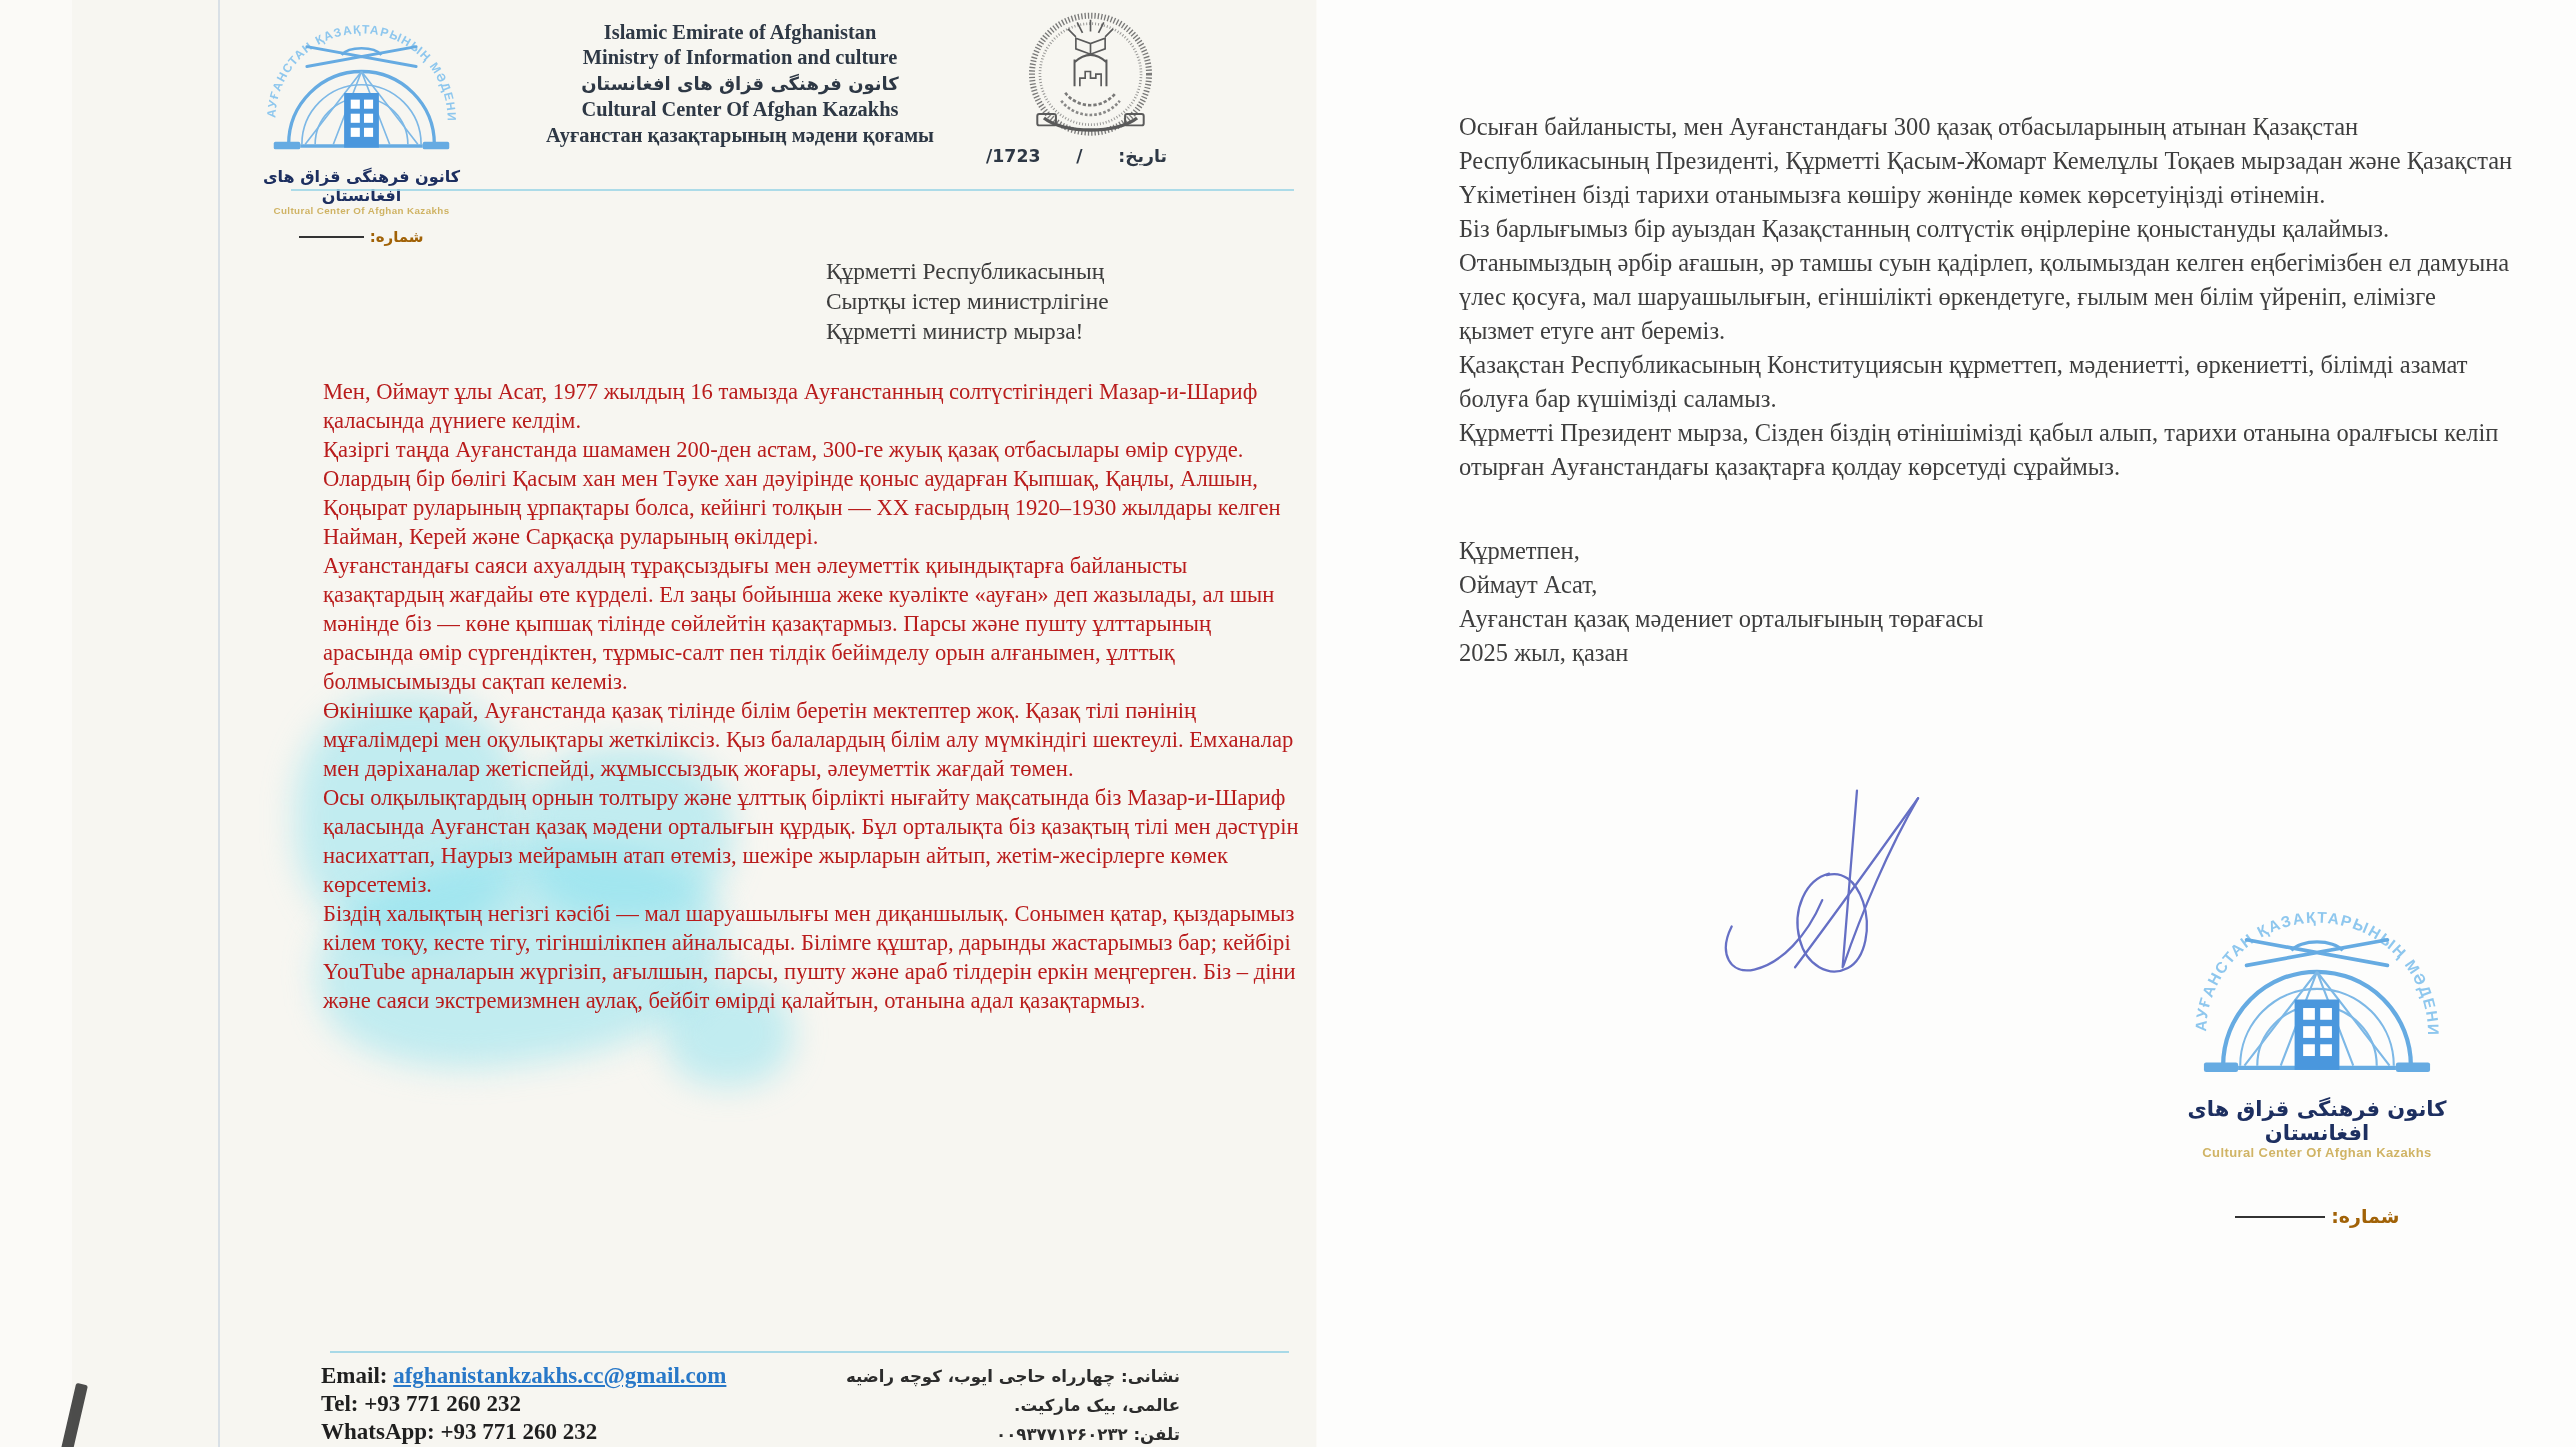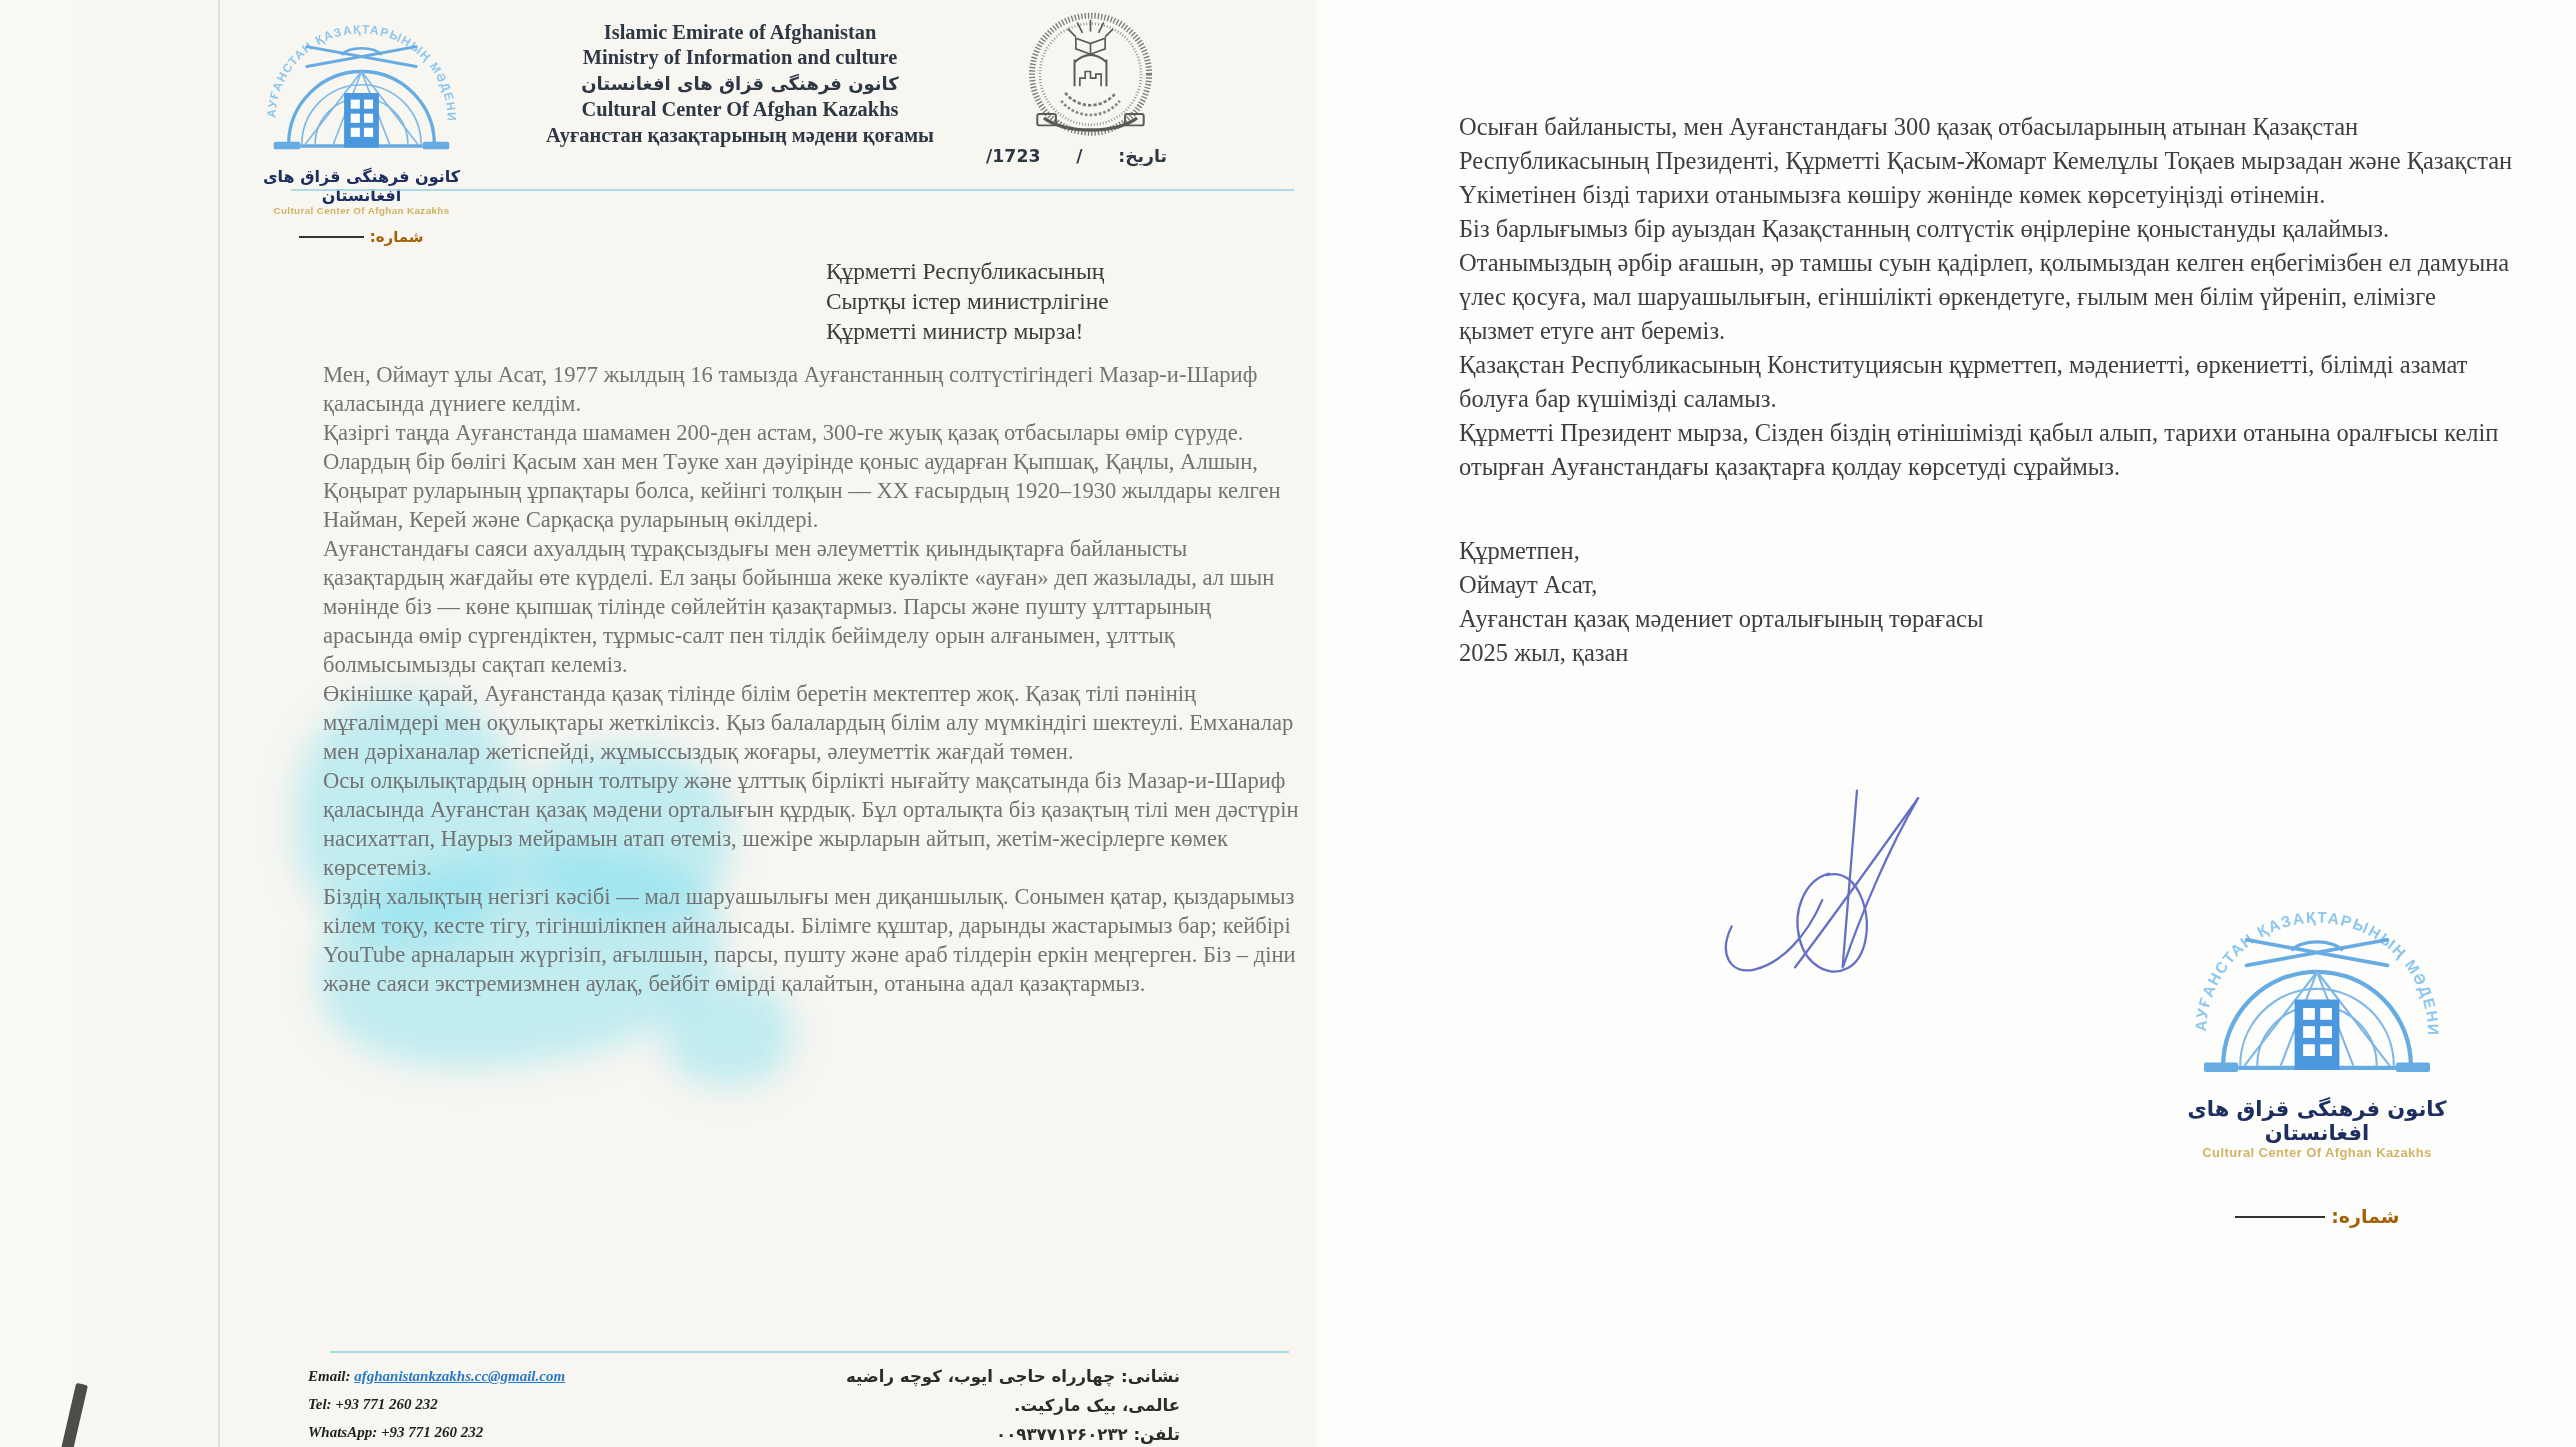--- a/index.html
+++ b/index.html
@@ -45,28 +45,28 @@
 
   .emblem{left:1024px;top:9px;}
   .date-row{left:986px;top:146px;width:181px;display:flex;direction:rtl;justify-content:space-between;
             font-family:"DejaVu Sans",sans-serif;font-weight:bold;font-size:17.3px;color:#2e3845;}
 
   .rule-top{left:291px;top:189px;width:1003px;height:2.3px;background:#9fd6e6;opacity:.85;}
   .rule-footer{left:330px;top:1351px;width:959px;height:2.3px;background:#9fd6e6;opacity:.9;}
 
   .addressee{left:826px;top:256px;width:452px;font-size:23.4px;line-height:30px;color:#3c3c3c;}
 
-  .body-left{left:323px;top:360px;width:980px;font-size:22.6px;line-height:29px;color:#737373;}
+  .body-left{left:323px;top:377px;width:980px;font-size:22.6px;line-height:29px;color:#b91c1c;}
   .body-left p{margin:0;}
   .body-right{left:1459px;top:110px;width:1056px;font-size:24.5px;line-height:34px;color:#3e3e3e;}
   .body-right p{margin:0;font-family:Liberation Serif, serif;}
   .closing{margin-top:50px;}
   .closing div{line-height:34px;}
 
-  .footer-left{left:308px;top:1362px;font-size:15px;font-weight:bold;color:#1f1f1f;line-height:28px;font-style:italic;}
+  .footer-left{left:321px;top:1362px;font-size:23px;font-weight:bold;color:#1f1f1f;line-height:28px;}
   .footer-left a{color:#2878c8;text-decoration:underline;cursor:pointer;}
   .footer-right{left:799px;top:1362px;width:381px;direction:rtl;text-align:right;
                 font-family:"DejaVu Sans",sans-serif;font-size:16.6px;color:#2c2c2c;line-height:29px;font-weight:bold;}
 
   .signature{left:1706px;top:777px;}
 </style>
 </head>
 <body>
 
 <svg width="0" height="0" style="position:absolute">

